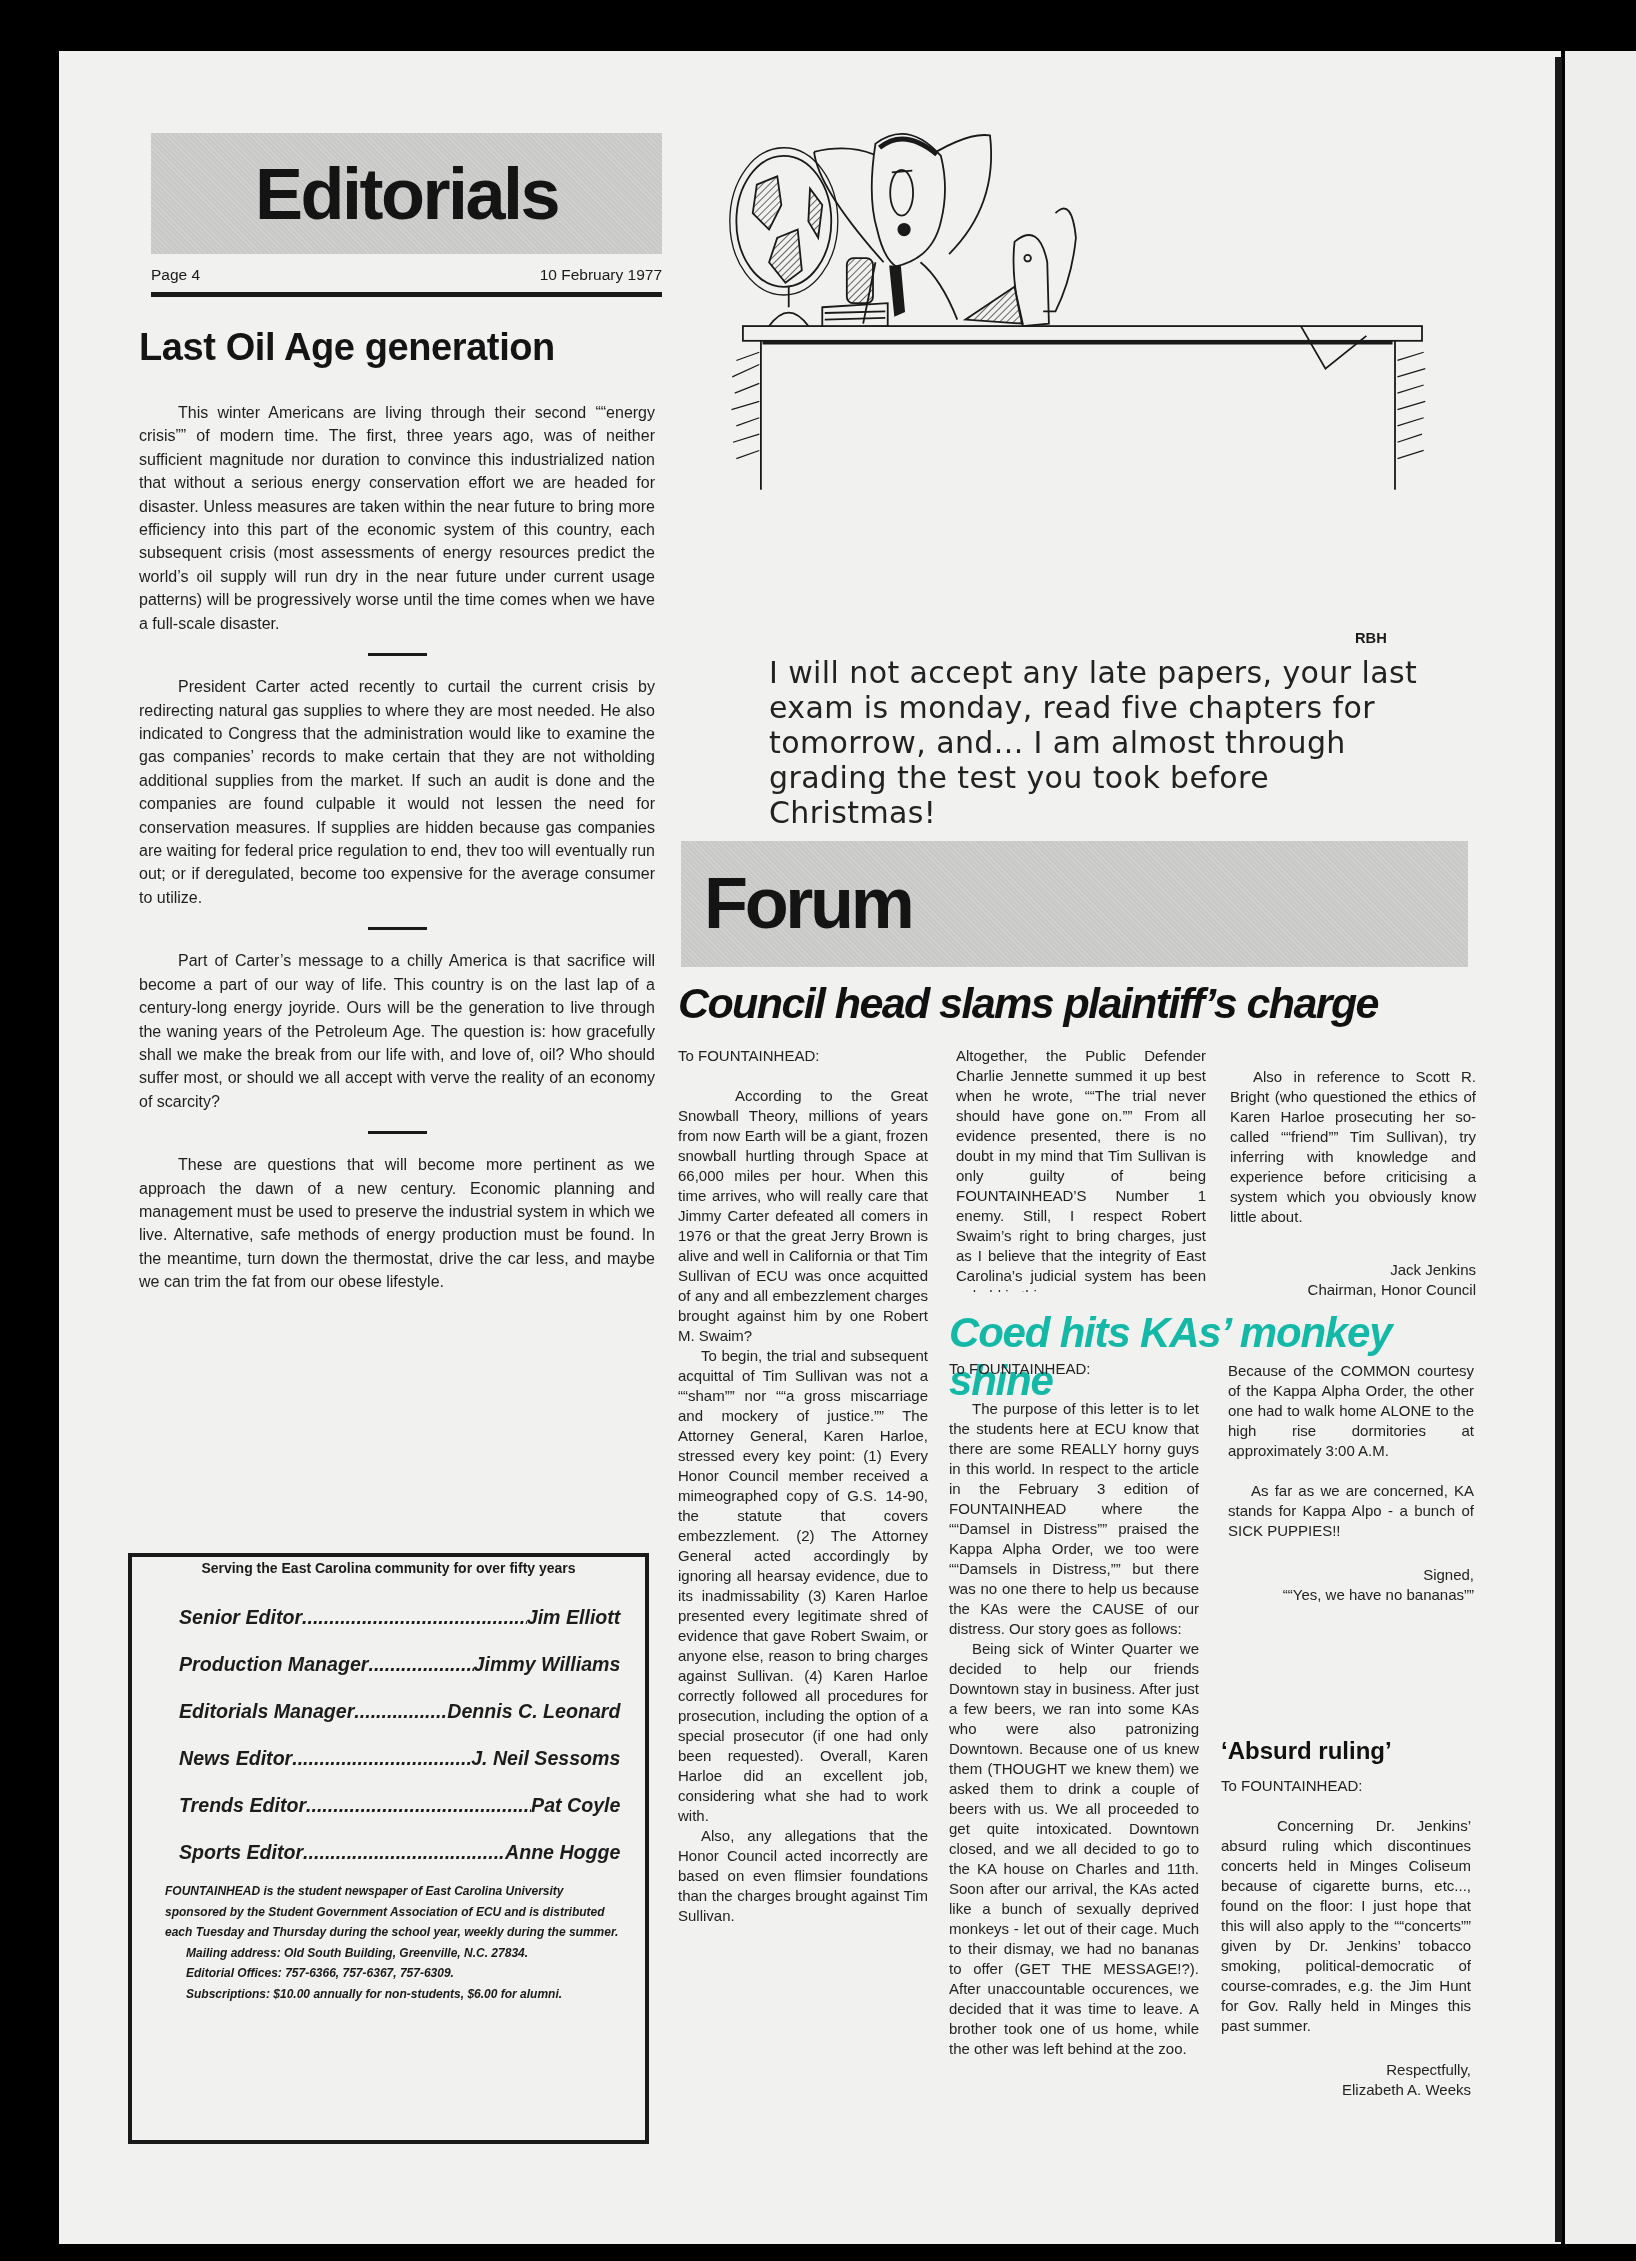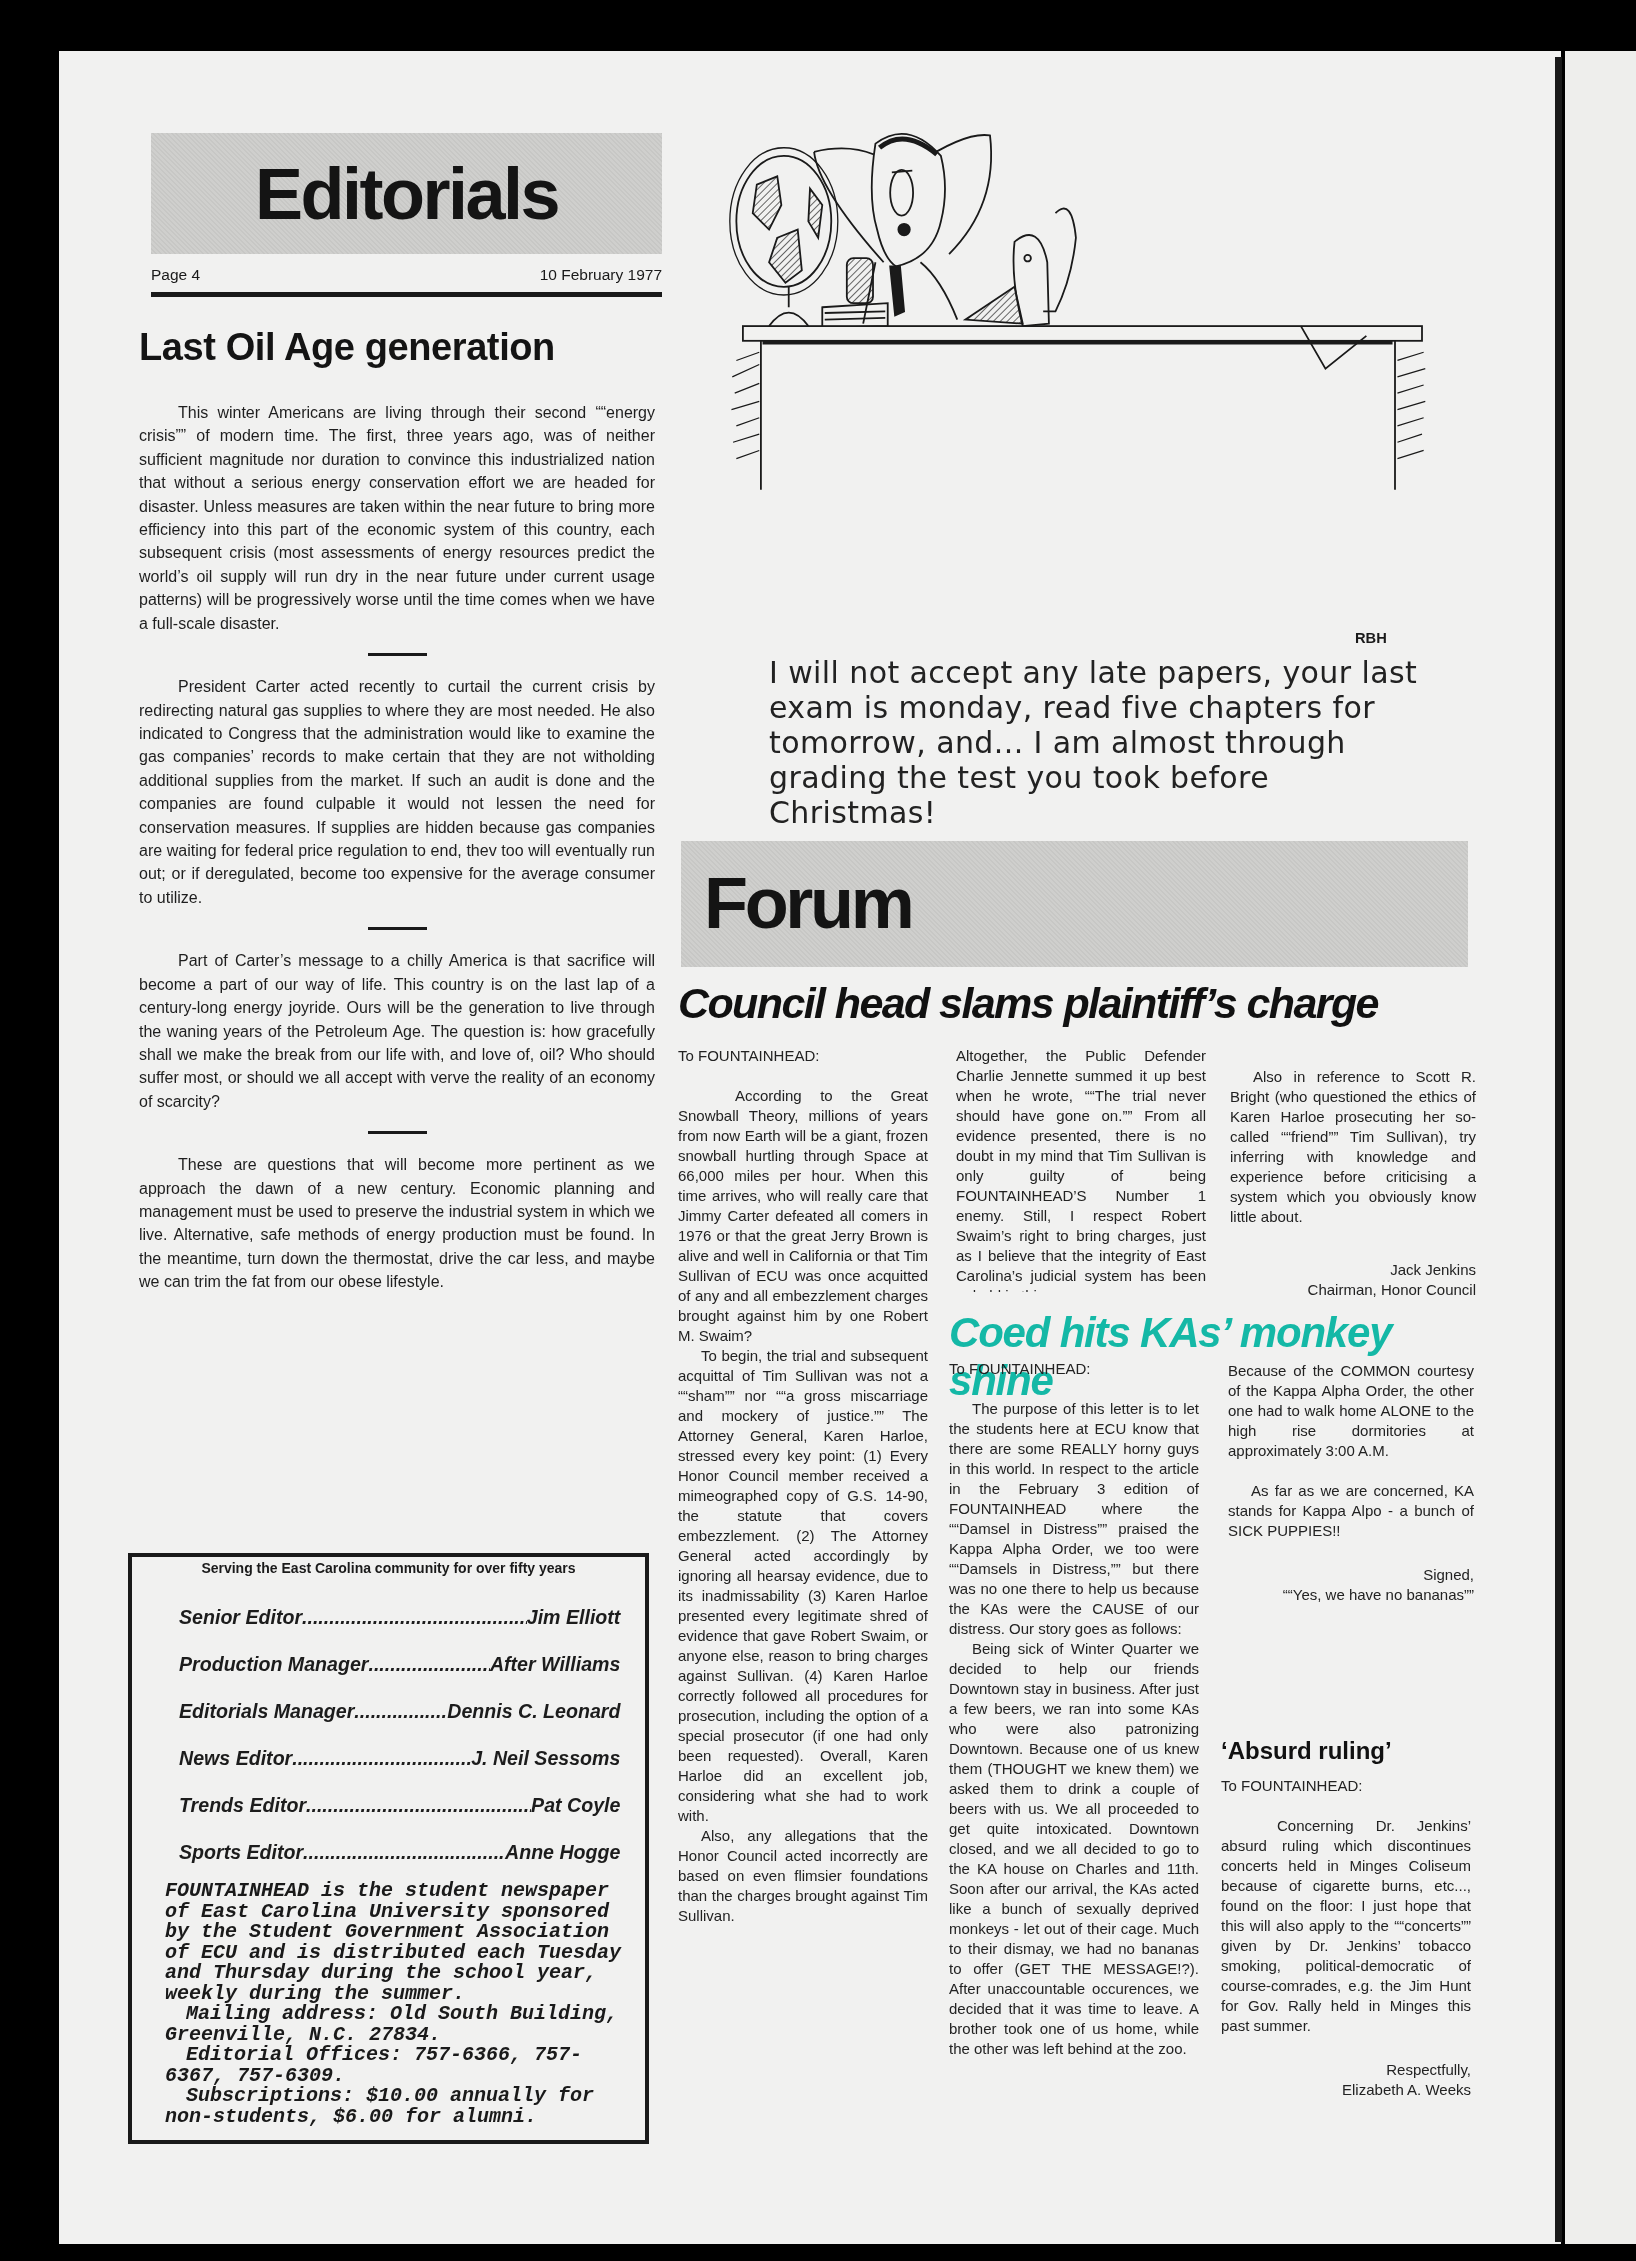--- a/index.html
+++ b/index.html
@@ -56,21 +56,21 @@
     margin-top: 14.7px; color: #141414;
   }
   .masthead .tagline { text-align: center; font-size: 14px; font-weight: bold; margin-top: 3.3px; }
   .masthead .staff { margin: 18px 24.6px 0 47px; }
   .masthead .staff-row {
     display: flex; justify-content: space-between; font-style: italic; font-weight: bold;
     font-size: 19.6px; height: 47px; line-height: 47px; color: #1c1c1c;
   }
   .masthead .staff-row .dots { flex: 1; overflow: hidden; white-space: nowrap; }
   .masthead .info {
-    margin: 4.9px 19.6px 0 33px; font-style: italic; font-weight: bold; font-size: 20px; line-height: 20.5px; font-family: Liberation Mono, monospace;
+    margin: 4.9px 19.6px 0 33px; font-style: italic; font-weight: bold; font-size: 12px; line-height: 20.5px;
   }
   .masthead .info p { margin: 0; }
   .masthead .info .ind { text-indent: 21px; }
 
   
   .cartoon { position: absolute; left: 720px; top: 115px; width: 720px; height: 540px; }
   .caption {
     position: absolute; left: 769px; top: 655px; width: 671px;
     font-family: "DejaVu Sans", sans-serif; font-size: 30px; line-height: 35px; color: #222;
     font-weight: normal; letter-spacing: 0.4px;
@@ -140,21 +140,21 @@
   <div class="tagline">Serving the East Carolina community for over fifty years</div>
   <div class="staff">
     <div class="staff-row">
         <span>Senior Editor</span>
         <span class="dots">..................................................................</span>
         <span>Jim Elliott</span>
       </div>
     <div class="staff-row">
         <span>Production Manager</span>
         <span class="dots">..................................................................</span>
-        <span>After Williams</span>
+        <span>Jimmy Williams</span>
       </div>
     <div class="staff-row">
         <span>Editorials Manager</span>
         <span class="dots">..................................................................</span>
         <span>Dennis C. Leonard</span>
       </div>
     <div class="staff-row">
         <span>News Editor</span>
         <span class="dots">..................................................................</span>
         <span>J. Neil Sessoms</span>

